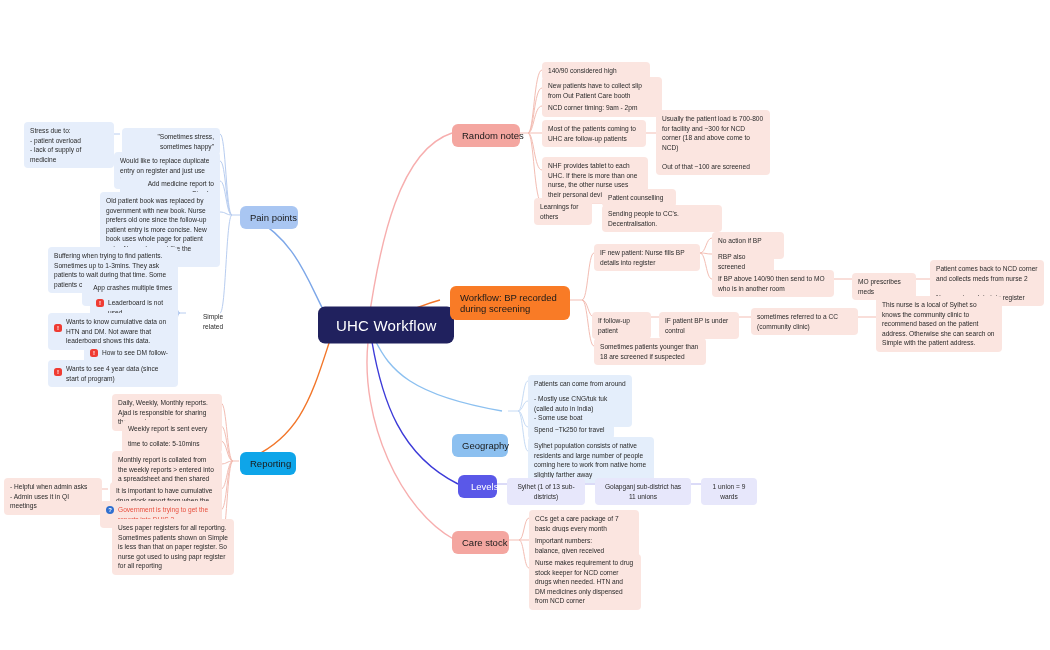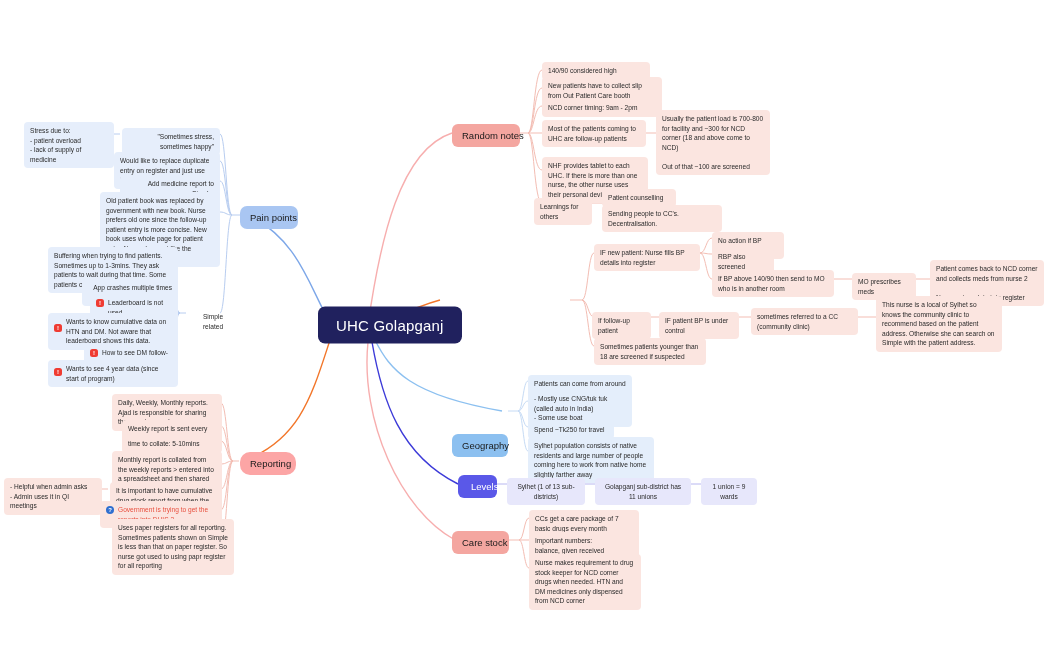--- a/index.html
+++ b/index.html
@@ -14,21 +14,21 @@
         font-size:15px;padding:10px 18px;white-space:nowrap;
         letter-spacing:.2px;}
 
   .branch{border-radius:6px;font-size:9.5px;font-weight:normal;
           color:#1a1a1a;padding:6px 10px;white-space:nowrap;text-align:center;}
   .b-blue{background:#a9c6f2;}
   .b-orange{background:#f97b26;}
   .b-lblue{background:#8cc0f0;margin-top:32px;}
   .b-indigo{background:#5a58e8;color:#ffffff;}
   .b-pink{background:#f4a6a0;}
-  .b-orange2{background:#fca5a5;border-radius:10px;}
+  .b-orange2{background:#0ea5e9;}
 
   .leaf{border-radius:4px;font-size:6.6px;line-height:1.45;
         padding:4px 6px;color:#2a2a2a;box-sizing:border-box;}
   .l-blue{background:#e6eefb;}
   .l-pink{background:#fbe5e0;}
   .l-lblue{background:#e4eefb;}
   .l-indigo{background:#e7e7fb;}
   .l-plain{background:transparent;}
 
   .leaf.ti{display:flex;align-items:flex-start;gap:4px;}
@@ -119,36 +119,37 @@
     <path d="M233,461 C227,461 227,403 221,403" stroke="#f3bdb3" stroke-width="1" fill="none"></path>
     <path d="M233,461 C227,461 227,426 221,426" stroke="#f3bdb3" stroke-width="1" fill="none"></path>
     <path d="M233,461 C227,461 227,441 221,441" stroke="#f3bdb3" stroke-width="1" fill="none"></path>
     <path d="M233,461 C227,461 227,464 221,464" stroke="#f3bdb3" stroke-width="1" fill="none"></path>
     <path d="M233,461 C227,461 227,489 221,489" stroke="#f3bdb3" stroke-width="1" fill="none"></path>
     <path d="M233,461 C227,461 227,510 221,510" stroke="#f3bdb3" stroke-width="1" fill="none"></path>
     <path d="M233,461 C227,461 227,541 221,541" stroke="#f3bdb3" stroke-width="1" fill="none"></path>
     <path d="M108,489 h-6" stroke="#f3bdb3" stroke-width="1" fill="none"></path>
   </svg>
 
-  <div class="node root" style="left:318px;top:325px;transform:translateY(-50%);">UHC Golapganj</div>
+  <div class="node root" style="left:318px;top:325px;transform:translateY(-50%);">UHC Workflow</div>
 
   <div class="node branch b-pink" style="left:452px;top:124px;width:68px;">Random notes</div>
 
   <div class="node leaf l-pink" style="left:542px;top:62px;width:108px;">140/90 considered high</div>
   <div class="node leaf l-pink" style="left:542px;top:77px;width:120px;">New patients have to collect slip from Out Patient Care booth</div>
   <div class="node leaf l-pink" style="left:542px;top:99px;width:120px;">NCD corner timing: 9am - 2pm</div>
   <div class="node leaf l-pink" style="left:542px;top:120px;width:104px;">Most of the patients coming to UHC are follow-up patients</div>
   <div class="node leaf l-pink pre" style="left:656px;top:110px;width:114px;">Usually the patient load is 700-800 for facility and ~300 for NCD corner (18 and above come to NCD)
 
 Out of that ~100 are screened</div>
   <div class="node leaf l-pink" style="left:542px;top:157px;width:106px;">NHF provides tablet to each UHC. If there is more than one nurse, the other nurse uses their personal device</div>
   <div class="node leaf l-pink" style="left:534px;top:198px;width:58px;">Learnings for others</div>
   <div class="node leaf l-pink" style="left:602px;top:189px;width:74px;">Patient counselling</div>
   <div class="node leaf l-pink" style="left:602px;top:205px;width:120px;">Sending people to CC's. Decentralisation.</div>
 
+  <div class="node branch b-orange" style="left:450px;top:286px;width:120px;text-align:left;white-space:normal;">Workflow: BP recorded during screening</div>
 
   <div class="node leaf l-pink" style="left:594px;top:244px;width:106px;">IF new patient: Nurse fills BP details into register</div>
   <div class="node leaf l-pink" style="left:712px;top:232px;width:72px;">No action if BP normal</div>
   <div class="node leaf l-pink" style="left:712px;top:248px;width:62px;">RBP also screened</div>
   <div class="node leaf l-pink" style="left:712px;top:270px;width:122px;">If BP above 140/90 then send to MO who is in another room</div>
   <div class="node leaf l-pink" style="left:852px;top:273px;width:64px;">MO prescribes meds</div>
   <div class="node leaf l-pink pre" style="left:930px;top:260px;width:114px;">Patient comes back to NCD corner and collects meds from nurse 2
 
 Nurse enters data into register</div>
 
@@ -170,21 +171,21 @@
   <div class="node leaf l-indigo center" style="left:507px;top:478px;width:78px;">Sylhet (1 of 13 sub-districts)</div>
   <div class="node leaf l-indigo center" style="left:595px;top:478px;width:96px;">Golapganj sub-district has 11 unions</div>
   <div class="node leaf l-indigo center" style="left:701px;top:478px;width:56px;">1 union = 9 wards</div>
 
   <div class="node branch b-pink" style="left:452px;top:531px;width:57px;">Care stock</div>
   <div class="node leaf l-pink" style="left:529px;top:510px;width:110px;">CCs get a care package of 7 basic drugs every month</div>
   <div class="node leaf l-pink pre" style="left:529px;top:532px;width:110px;">Important numbers:
 balance, given received</div>
   <div class="node leaf l-pink" style="left:529px;top:554px;width:112px;">Nurse makes requirement to drug stock keeper for NCD corner drugs when needed. HTN and DM medicines only dispensed from NCD corner</div>
 
-  <div class="node branch b-blue" style="left:240px;top:206px;width:58px;border-radius:7px;">Pain points</div>
+  <div class="node branch b-blue" style="left:240px;top:206px;width:58px;">Pain points</div>
 
   <div class="node leaf l-blue right" style="left:122px;top:128px;width:98px;">"Sometimes stress, sometimes happy"</div>
   <div class="node leaf l-blue pre" style="left:24px;top:122px;width:90px;">Stress due to:
 - patient overload
 - lack of supply of medicine</div>
   <div class="node leaf l-blue" style="left:114px;top:152px;width:106px;">Would like to replace duplicate entry on register and just use Simple</div>
   <div class="node leaf l-blue right" style="left:120px;top:175px;width:100px;">Add medicine report to Simple.</div>
   <div class="node leaf l-blue" style="left:100px;top:192px;width:120px;">Old patient book was replaced by government with new book. Nurse prefers old one since the follow-up patient entry is more concise. New book uses whole page for patient entry. Nurse does not like the wastage.</div>
 
   <div class="node leaf l-plain center" style="left:186px;top:308px;width:54px;">Simple related</div>

